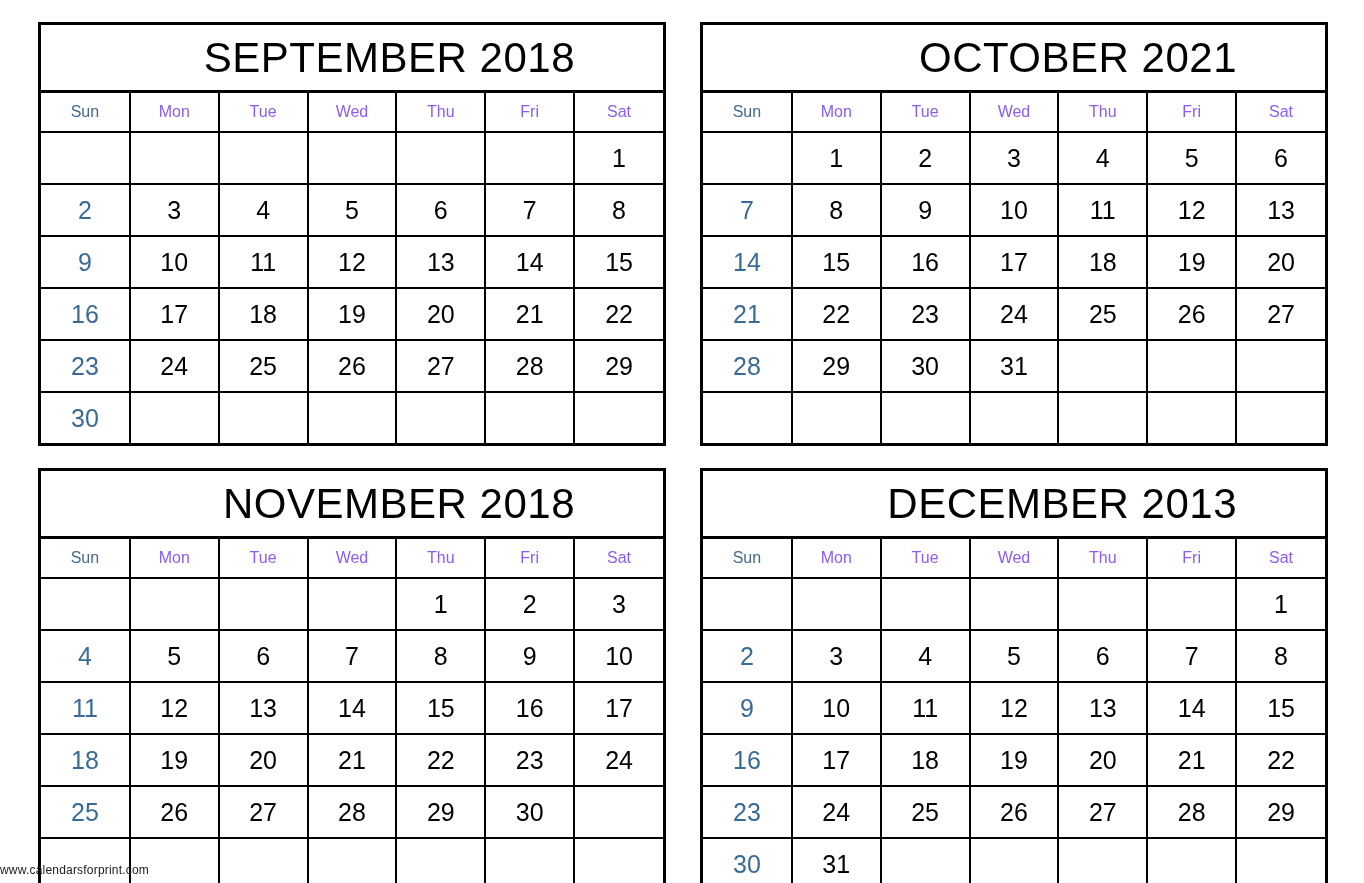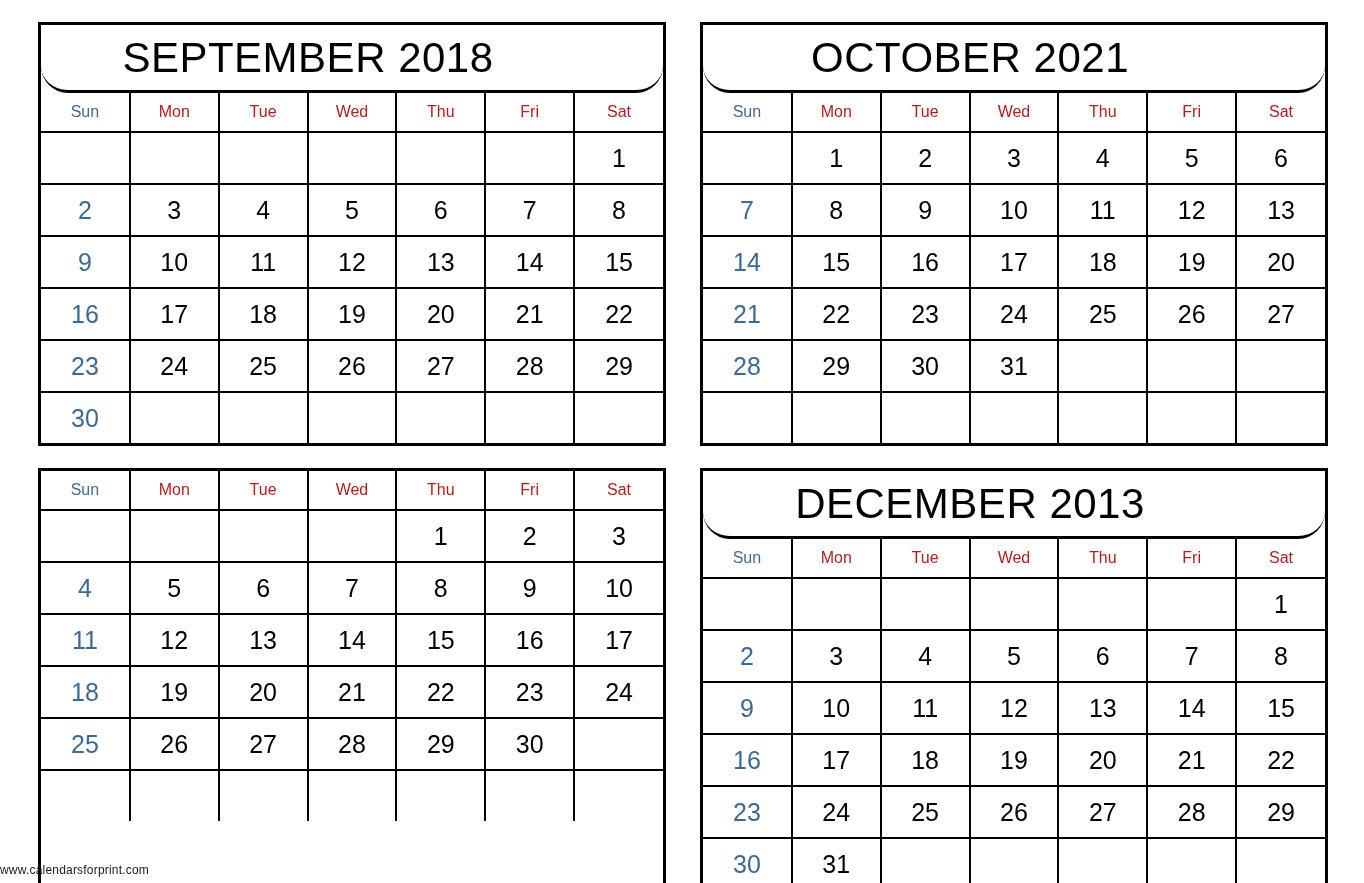--- a/index.html
+++ b/index.html
@@ -36,24 +36,23 @@
     border-collapse: collapse;
     background: #ffffff;
     box-sizing: border-box;
   }
 
   .month-title-row {
     border-bottom: 3px solid #000000;
     height: 68px;
     display: flex;
     align-items: center;
-    justify-content: center;
+    justify-content: flex-end;
     padding-right: 88px;
     box-sizing: border-box;
-    border-radius: 27px;
   }
 
   .month-title {
     font-size: 42px;
     font-weight: 400;
     letter-spacing: 0.5px;
     color: #000000;
     line-height: 1;
     white-space: nowrap;
   }
@@ -76,21 +75,21 @@
   table.cal tr > td:first-child { border-left: none; }
   table.cal tr > th:last-child,
   table.cal tr > td:last-child { border-right: none; text-align: center; }
   table.cal thead th { border-top: none; margin-left: 28px; }
   table.cal tbody tr:last-child td { border-bottom: none; }
 
   table.cal th {
     height: 38px;
     font-size: 16px;
     font-weight: 400;
-    color: #b91c1c;
+    color: #8b5cf6;
   }
   table.cal th.sun-head {
     color: #45698f;
   }
 
   table.cal td {
     height: 50px;
     font-size: 25px;
     font-weight: 400;
     color: #000000;
@@ -260,20 +259,23 @@
               <td></td>
               <td></td>
               <td></td>
               <td></td>
             </tr>
         </tbody>
       </table>
     </div>
 
     <div class="month">
+      <div class="month-title-row">
+        <div class="month-title">NOVEMBER 2018</div>
+      </div>
       <table class="cal">
         <thead>
           <tr>
             <th class="sun-head">Sun</th>
             <th>Mon</th>
             <th>Tue</th>
             <th>Wed</th>
             <th>Thu</th>
             <th>Fri</th>
             <th>Sat</th>

